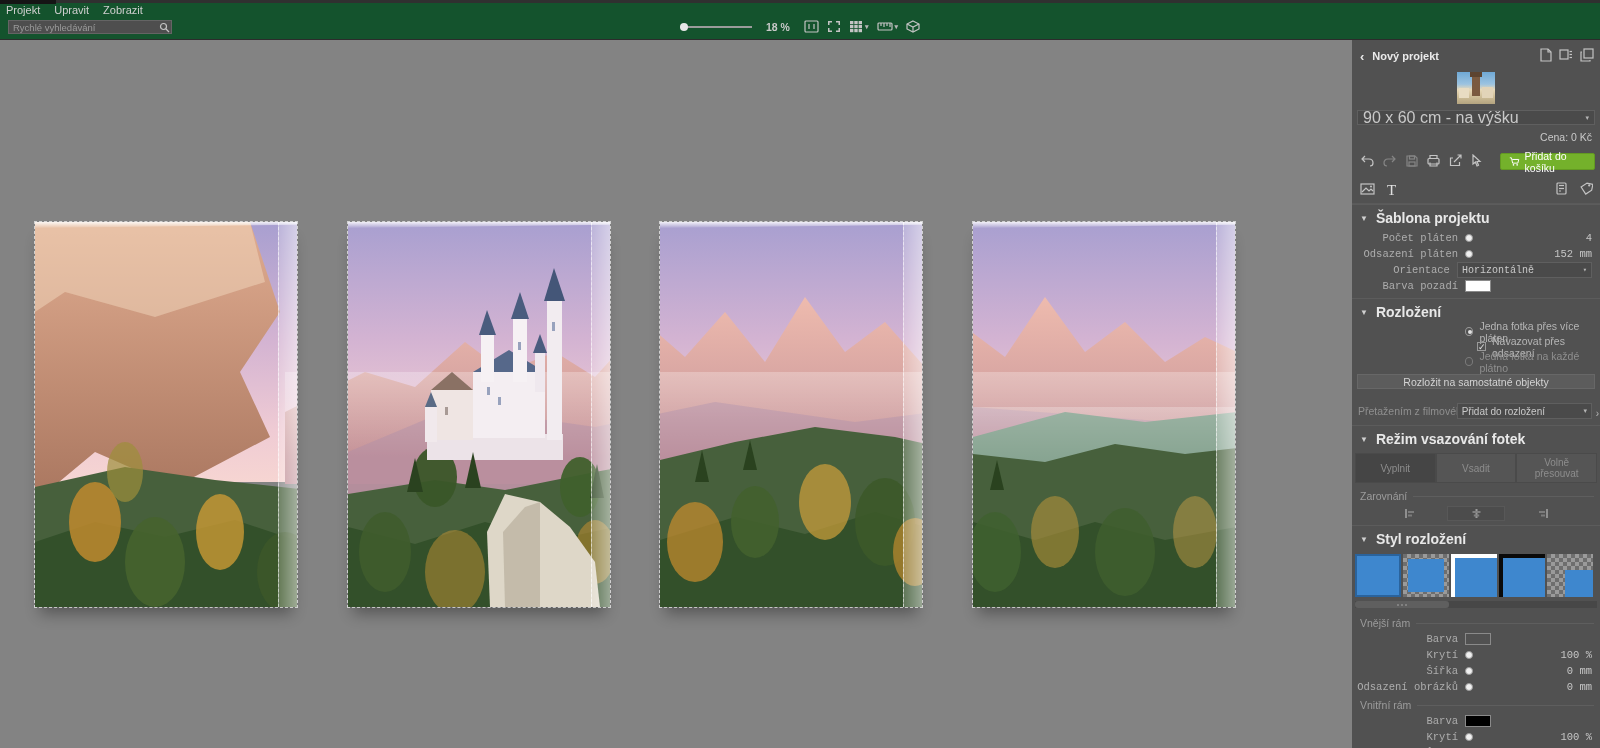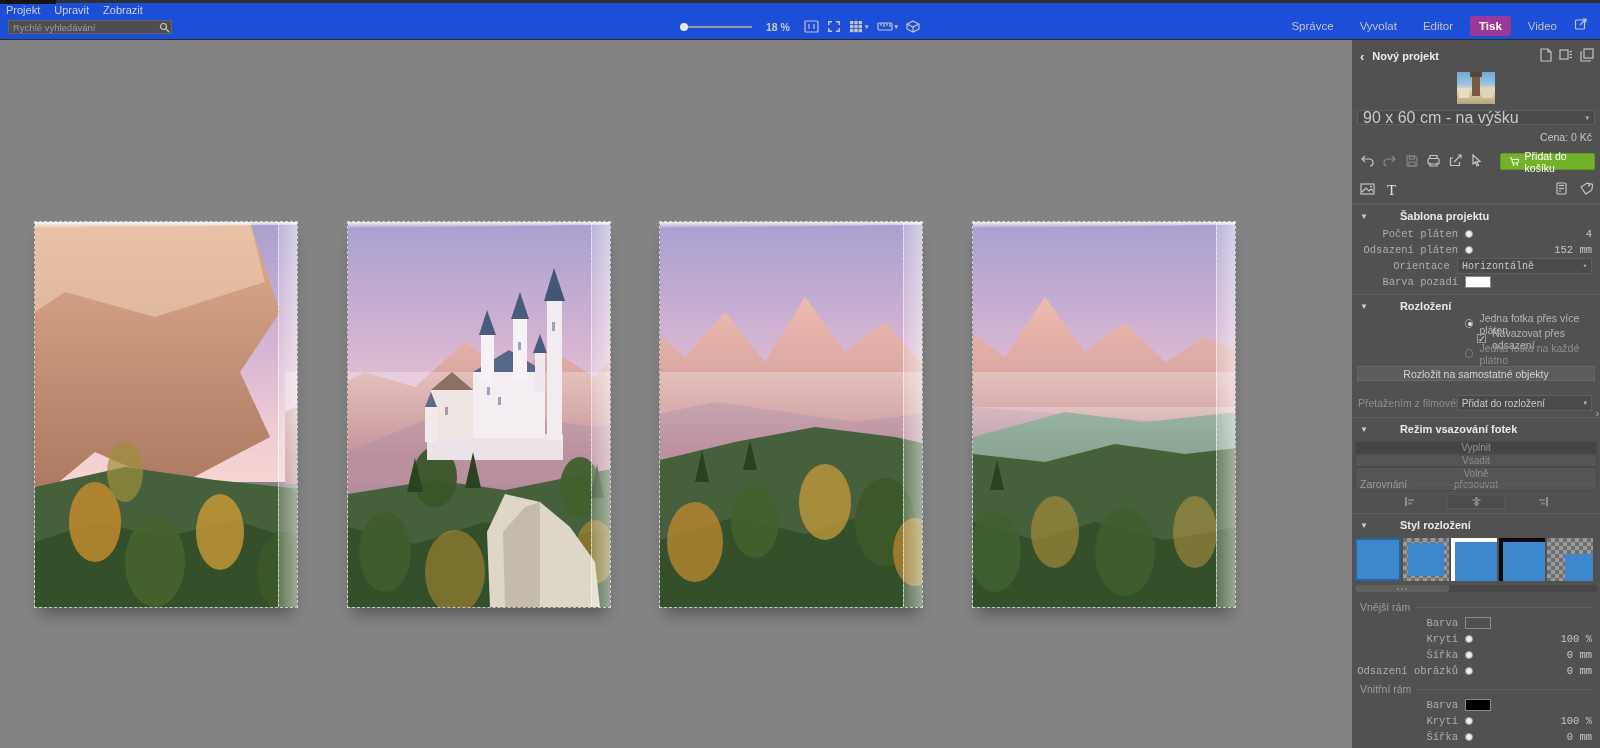--- a/index.html
+++ b/index.html
@@ -1,21 +1,21 @@
 <!DOCTYPE html>
 <html><head>
 <meta charset="utf-8">
 <style>
   * { margin:0; padding:0; box-sizing:border-box; }
   html,body { width:1600px; height:748px; overflow:hidden; background:#838383;
               font-family:"Liberation Sans", sans-serif; }
 
   
   .topbar { position:absolute; left:0; top:0; width:1600px; height:40px;
-            background:#1d4ed8; border-bottom:1px solid #2c2c2c; z-index:30; }
+            background:#14532d; border-bottom:1px solid #2c2c2c; z-index:30; }
   .title-strip { position:absolute; left:0; top:0; width:100%; height:3px; background:#303030; }
   .title-tab { position:absolute; left:0; top:0; width:56px; height:4px; background:#151515; }
   .menus { position:absolute; left:6px; top:4px; display:flex; gap:14px; }
   .menus span { color:#cfcfcf; font-size:11px; cursor:default; }
   .searchbox { position:absolute; left:8px; top:20px; width:164px; height:14px;
                background:#4e4e4e; border:1px solid #646464; display:flex; align-items:center; }
   .searchbox input { flex:1; background:transparent; border:none; outline:none;
                      color:#cfcfcf; font-size:9.5px; padding:10px 4px; font-family:inherit; }
   .searchbox input::placeholder { color:#9a9a9a; }
   .searchbox .mag { width:14px; display:flex; justify-content:center; }
@@ -72,21 +72,21 @@
              display:flex; align-items:center; gap:5px; padding:0 8px; color:#fff; font-size:10.5px; }
   .toolsrow { display:flex; align-items:center; padding:6px 7px 6px 8px; gap:12px;
               border-bottom:1px solid #5a5a5a; }
   .toolsrow .ticon { color:#d5d5d5; }
   .toolsrow .tT { font-family:"Liberation Serif", serif; font-size:15px; color:#e0e0e0; line-height:12px; }
   .toolsrow .spacer { flex:1; }
 
   .sec-head { display:flex; align-items:center; gap:8px; padding:5px 8px 4px;
               border-top:1px solid #5c5c5c; }
   .sec-head .tri { color:#cfcfcf; font-size:8px; }
-  .sec-head .st { color:#e8e8e8; font-weight:bold; font-size:11px;margin-left:24px; }
+  .sec-head .st { color:#e8e8e8; font-weight:bold; font-size:14px; }
 
   .prow { display:flex; align-items:center; height:16px; padding:0 8px 0 5px;font-family:Liberation Mono, monospace; }
   .prow .plabel { width:108px; text-align:right; color:#adadad; padding-right:7px;
                   white-space:nowrap; overflow:hidden; }
   .prow .pctrl { width:84px; position:relative; height:14px; }
   .prow .pval { flex:1; text-align:right; color:#c6c6c6; white-space:nowrap; }
   .slider { position:relative; width:100%; height:14px; }
   .slider::before { content:""; position:absolute; left:0; right:0; top:6px; height:2px; background:#bdbdbd; }
   .shandle { position:absolute; top:3px; width:8px; height:8px; border-radius:50%;
              background:#f0f0f0; border:1px solid #9a9a9a; }
@@ -104,21 +104,21 @@
   .radio.sel::after { content:""; position:absolute; left:1.5px; top:1.5px; width:4px; height:4px;
                       border-radius:50%; background:#e2e2e2; }
   .radio.off { border-color:#7b7b7b; }
   .checkbox { width:9px; height:9px; border:1px solid #9a9a9a; color:#e2e2e2; font-size:9px;
               line-height:8px; text-align:center; }
   .widebtn { margin:5px 5px 2px; height:15px; background:#5c5c5c; border:1px solid #676767;
              display:flex; align-items:center; justify-content:center; color:#d3d3d3; font-size:10.5px; }
   .dragrow { display:flex; align-items:center; padding:0 8px 0 6px; height:16px; margin-top:14px; margin-bottom:6px; }
   .dragrow .dl { width:107px; color:#8f8f8f; white-space:nowrap; overflow:hidden; }
 
-  .segbar { display:flex; margin:2px 3px 4px; height:30px;flex-direction:column; }
+  .segbar { display:flex; margin:2px 3px 4px; height:30px; }
   .segbar .seg { flex:1; background:#555555; border:1px solid #4a4a4a; color:#8d8d8d;
                  display:flex; flex-direction:column; align-items:center; justify-content:center;
                  font-size:10px; line-height:11px; text-align:center; }
   .segbar .seg.active { background:#454545; }
   .sublabel { display:flex; align-items:center; gap:6px; padding:3px 6px 2px 8px; color:#9c9c9c; }
   .sublabel::after { content:""; flex:1; height:1px; background:#5e5e5e; }
   .alignrow { display:flex; align-items:center; justify-content:space-between; padding:2px 28px 4px; }
   .alignbtn { width:58px; height:15px; display:flex; align-items:center; justify-content:center; }
   .alignbtn.mid { background:#4c4c4c; border:1px solid #585858; }
 
@@ -301,33 +301,20 @@
       <span class="ddarr">▾</span>
     </span>
     <span class="tico">
       <svg width="14" height="13" viewBox="0 0 14 13">
           <path class="ic" d="M7,1 13,4 13,9 7,12 1,9 1,4 Z"></path>
           <path class="ic" d="M1,4 7,7 13,4 M7,7 7,12"></path>
         </svg>
     </span>
   </div>
 
-  <div class="modtabs">
-    <span class="mtab">Správce</span>
-    <span class="mtab">Vyvolat</span>
-    <span class="mtab">Editor</span>
-    <span class="mtab active">Tisk</span>
-    <span class="mtab">Video</span>
-    <span>
-      <svg width="14" height="14" viewBox="0 0 14 14">
-          <rect class="ic" x="1.5" y="3" width="9" height="9" rx="1"></rect>
-          <path class="ic" d="M6,8 12,2 M8.5,2 12,2 12,5.5"></path>
-        </svg>
-    </span>
-  </div>
 </div>
 
 <div class="canvas">
   <div class="panel" style="left:35px">
     <svg class="ph" width="262" height="385" viewBox="0 0 262 385">
         <use href="#photoart"></use>
       </svg>
     <div class="topedge"></div>
     <div class="side"></div>
   </div>

